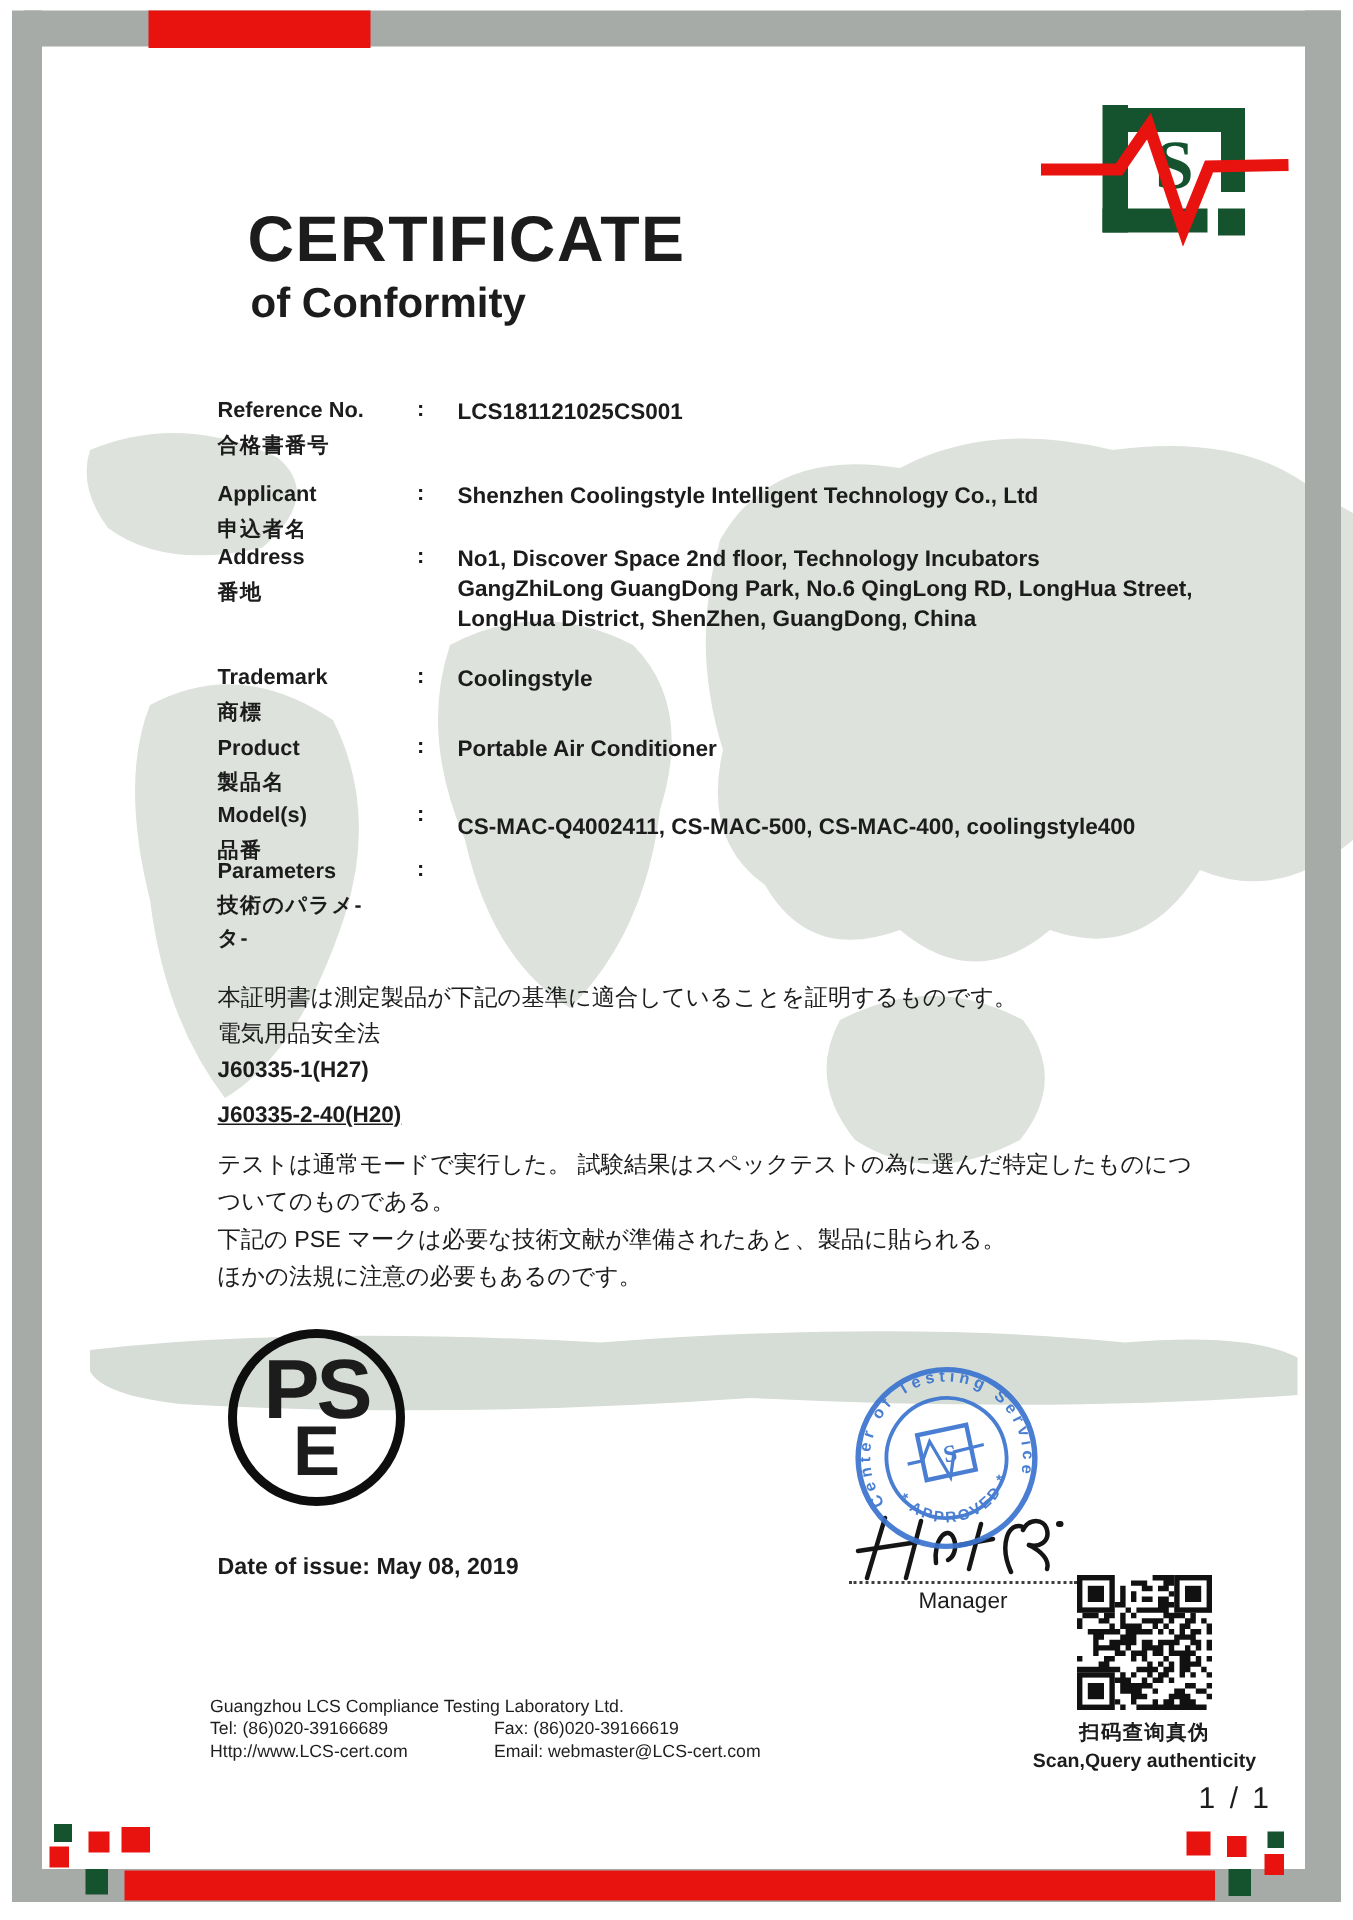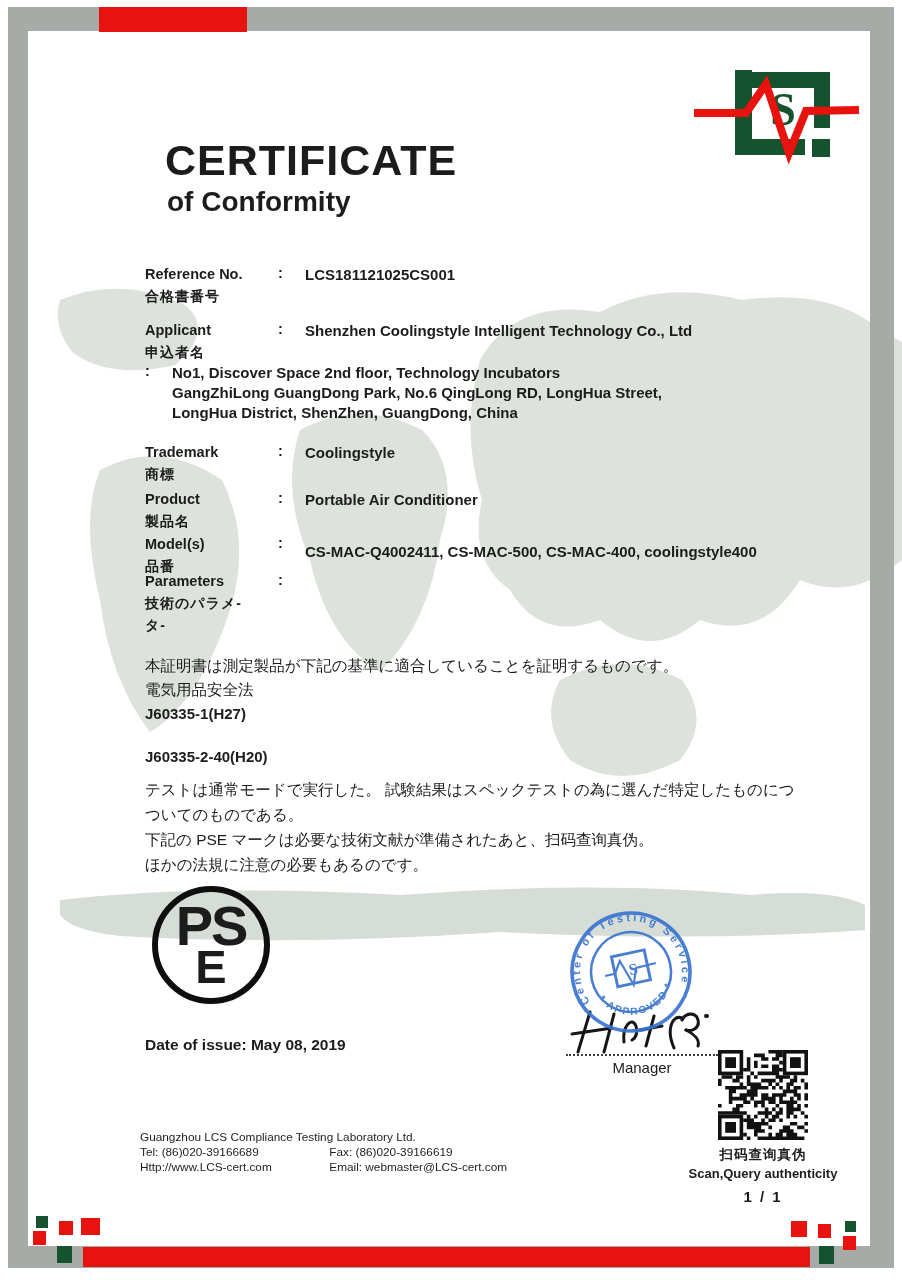--- a/index.html
+++ b/index.html
@@ -29,21 +29,21 @@
   .row { position:absolute; left:145px; width:695px; display:flex; align-items:flex-start; z-index:1; }
   .lbl { width:133px; font-size:14.5px; font-weight:bold; line-height:19px; }
   .lbl .jp { font-weight:bold; font-size:14px; margin-top:3px; letter-spacing:1px; }
   .colon { width:27px; font-size:14.5px; font-weight:bold; }
   .val { flex:1; font-size:15px; font-weight:bold; line-height:20px; }
 
   
   .stmt { position:absolute; left:145px; top:654px; width:660px; z-index:1; font-size:15.5px; }
   .stmt .ln { line-height:24px; }
   .stmt .latin { font-weight:bold; font-size:15px; }
-  .stmt .g1 { margin-top:19px; }
+  .stmt .g1 { margin-top:6px;text-decoration:underline; }
   .stmt .g2 { margin-top:8px; }
   .stmt .para { line-height:25px; }
 
   
   .pse { position:absolute; left:152px; top:886px; width:118px; height:118px;
          border:6px solid #0e0e0e; border-radius:50%;
          display:flex; flex-direction:column; align-items:center; z-index:1; }
   .pse .ps { font-size:56px; font-weight:bold; line-height:48px; margin-top:10px; letter-spacing:-2px; }
   .pse .e  { font-size:47px; font-weight:bold; line-height:40px; margin-top:-3px; }
 
@@ -54,21 +54,21 @@
   .sig-line { position:absolute; left:566px; top:1054px; width:152px; border-top:2px dotted #3d3d3d; z-index:1; }
   .manager { position:absolute; left:566px; top:1059px; width:152px; text-align:center; font-size:15px; z-index:1; }
   .stamp { position:absolute; left:567px; top:908px; width:128px; height:128px;
            transform:rotate(-12deg); opacity:0.92; z-index:2; }
 
   
   .qr { position:absolute; left:718px; top:1050px; width:90px; height:90px; z-index:1; }
   .qr-captions { position:absolute; left:678px; top:1146px; width:170px; text-align:center; z-index:1; }
   .qr-cn { font-size:13.5px; font-weight:bold; letter-spacing:1px; }
   .qr-en { font-size:13px; font-weight:bold; margin-top:2px;text-align:center; }
-  .qr-page { font-size:15px; font-weight:bold; margin-top:7px; letter-spacing:2px; }
+  .qr-page { font-size:20px; font-weight:normal; margin-top:7px; letter-spacing:2px;text-align:right; }
 
   
   .footer { position:absolute; left:140px; top:1130px; width:560px; font-size:11.8px; line-height:15.2px; color:#1e1e1e; z-index:1; }
   .footer .c1 { display:inline-block; width:186px; }
 </style>
 </head>
 <body>
 
 <div class="page">
 
@@ -114,20 +114,24 @@
         <div>Applicant</div>
         <div class="jp">申込者名</div>
       </div>
     <div class="colon">:</div>
     <div class="val">
         <div>Shenzhen Coolingstyle Intelligent Technology Co., Ltd</div>
       </div>
   </div>
 
   <div class="row" style="top:363px">
+    <div class="lbl">
+        <div>Address</div>
+        <div class="jp">番地</div>
+      </div>
     <div class="colon">:</div>
     <div class="val">
       <div>No1, Discover Space 2nd floor, Technology Incubators</div>
       <div>GangZhiLong GuangDong Park, No.6 QingLong RD, LongHua Street,</div>
       <div>LongHua District, ShenZhen, GuangDong, China</div>
     </div>
   </div>
 
   <div class="row" style="top:443px">
     <div class="lbl">
@@ -171,21 +175,21 @@
     <div class="colon">:</div>
   </div>
 
   <div class="stmt">
     <div class="ln">本証明書は測定製品が下記の基準に適合していることを証明するものです。</div>
     <div class="ln">電気用品安全法</div>
     <div class="ln latin">J60335-1(H27)</div>
     <div class="ln latin g1">J60335-2-40(H20)</div>
     <div class="ln para g2">テストは通常モードで実行した。 試験結果はスペックテストの為に選んだ特定したものにつ</div>
     <div class="ln para">ついてのものである。</div>
-    <div class="ln para">下記の PSE マークは必要な技術文献が準備されたあと、扫码查询真伪。</div>
+    <div class="ln para">下記の PSE マークは必要な技術文献が準備されたあと、製品に貼られる。</div>
     <div class="ln para">ほかの法規に注意の必要もあるのです。</div>
   </div>
 
   <div class="pse">
     <div class="ps">PS</div>
     <div class="e">E</div>
   </div>
 
   <div class="issue">Date of issue: May 08, 2019</div>
 

